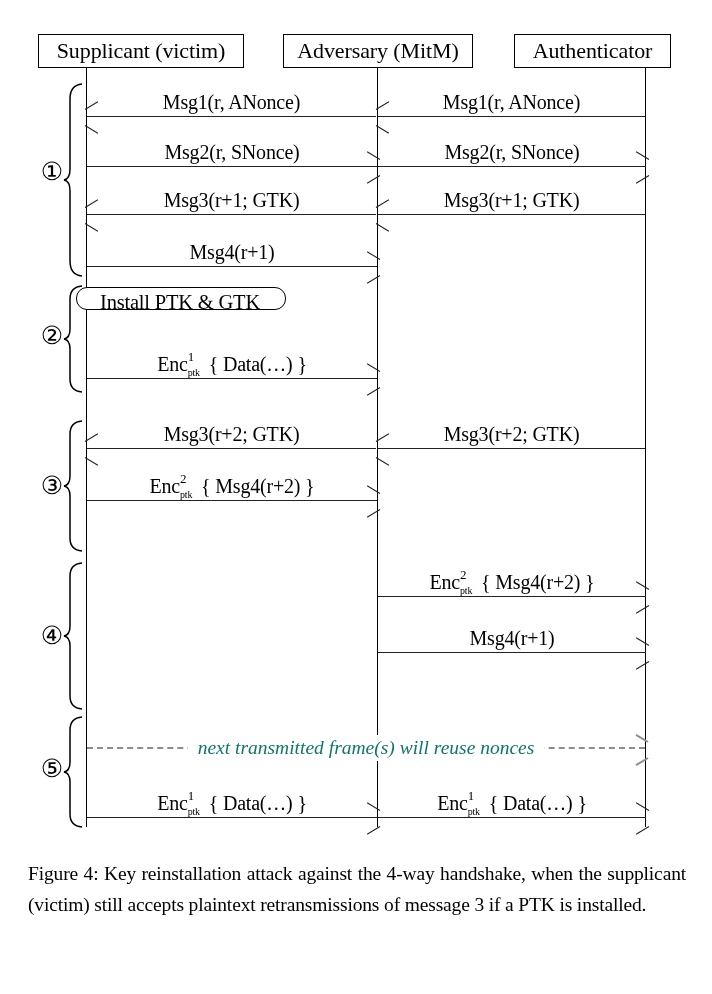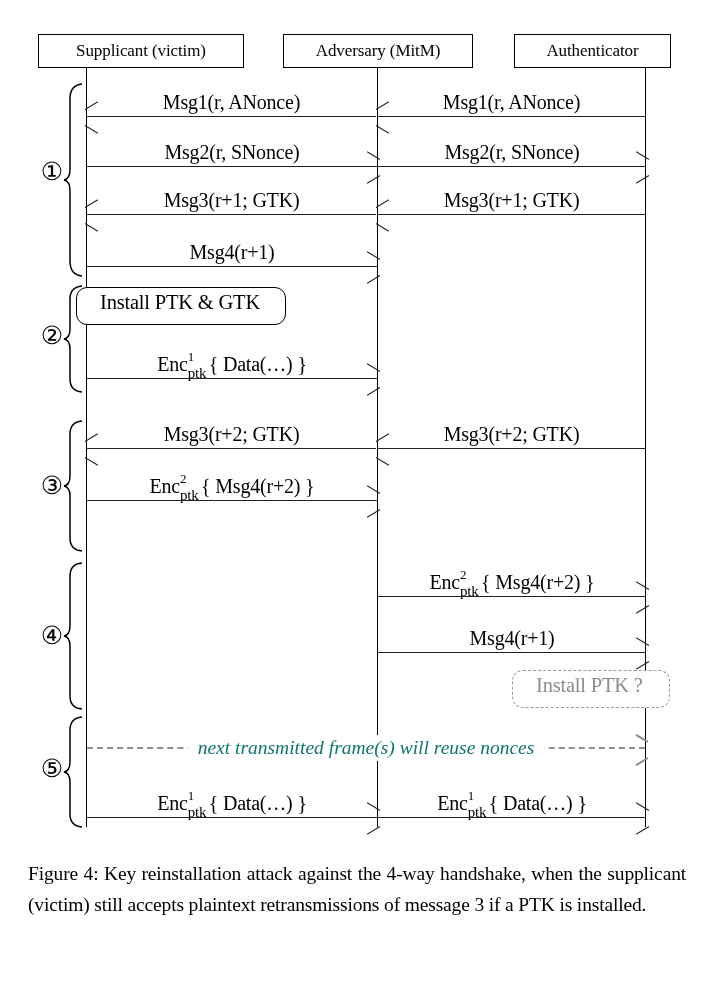--- a/index.html
+++ b/index.html
@@ -23,21 +23,21 @@
     height: 994px;
   }
 
   
   .actor-box {
     position: absolute;
     box-sizing: border-box;
     border: 1.3px solid #000;
     background: #fff;
     text-align: center;
-    font-size: 17px;
+    font-size: 22px;
     line-height: 32px;
     height: 34px;
     white-space: nowrap;
     letter-spacing: -0.1px;
   }
   #actor-supplicant { left: 38px;  top: 34px; width: 206px; }
   #actor-adversary  { left: 283px; top: 34px; width: 190px; }
   #actor-authenticator { left: 514px; top: 34px; width: 157px; }
 
   
@@ -106,36 +106,36 @@
   
   .enc { position: relative; display: inline-block; }
   .enc .sup {
     position: absolute;
     font-size: 13px;
     top: -7px;
     left: 100%;
   }
   .enc .sub {
     position: absolute;
-    font-size: 15px;
+    font-size: 10px;
     top: 9px;
     left: 100%;
   }
   .enc-pad { display: inline-block; width: 21px; }
 
   
   .note {
     position: absolute;
     box-sizing: border-box;
     border: 1.4px solid #000;
     border-radius: 11px;
     background: #fff;
     font-size: 20.5px;
     line-height: 28px;
-    height: 38px;
+    height: 23px;
     padding: 0 23px;
     white-space: nowrap;
     letter-spacing: -0.2px;
   }
   .note.ghost {
     border: 1.6px dashed #9a9a9a;
     color: #8d8d8d;
   }
 
   
@@ -316,23 +316,20 @@
     <span class="msg-label">
       <span class="enc"><span>Enc</span><span class="sup">2</span><span class="sub">ptk</span></span><span class="enc-pad"></span><span>{ Msg4(r+2) }</span>
     </span>
   </div>
 
   <div class="msg to-right" style="left:378px; width:268px; top:652px">
     <span class="head"></span>
     <span class="msg-label">Msg4(r+1)</span>
   </div>
 
-  <div class="note ghost" style="left:512px; top:670px; width:158px;">
-    <span>Install PTK ?</span>
-  </div>
 
   <div class="dashline" style="left:87px; width:558px; top:747px">
     <span class="head"></span>
     <span class="dashline-label">next transmitted frame(s) will reuse nonces</span>
   </div>
 
   <div class="msg to-right" style="left:87px; width:290px; top:817px">
     <span class="head"></span>
     <span class="msg-label">
       <span class="enc"><span>Enc</span><span class="sup">1</span><span class="sub">ptk</span></span><span class="enc-pad"></span><span>{ Data(…) }</span>

